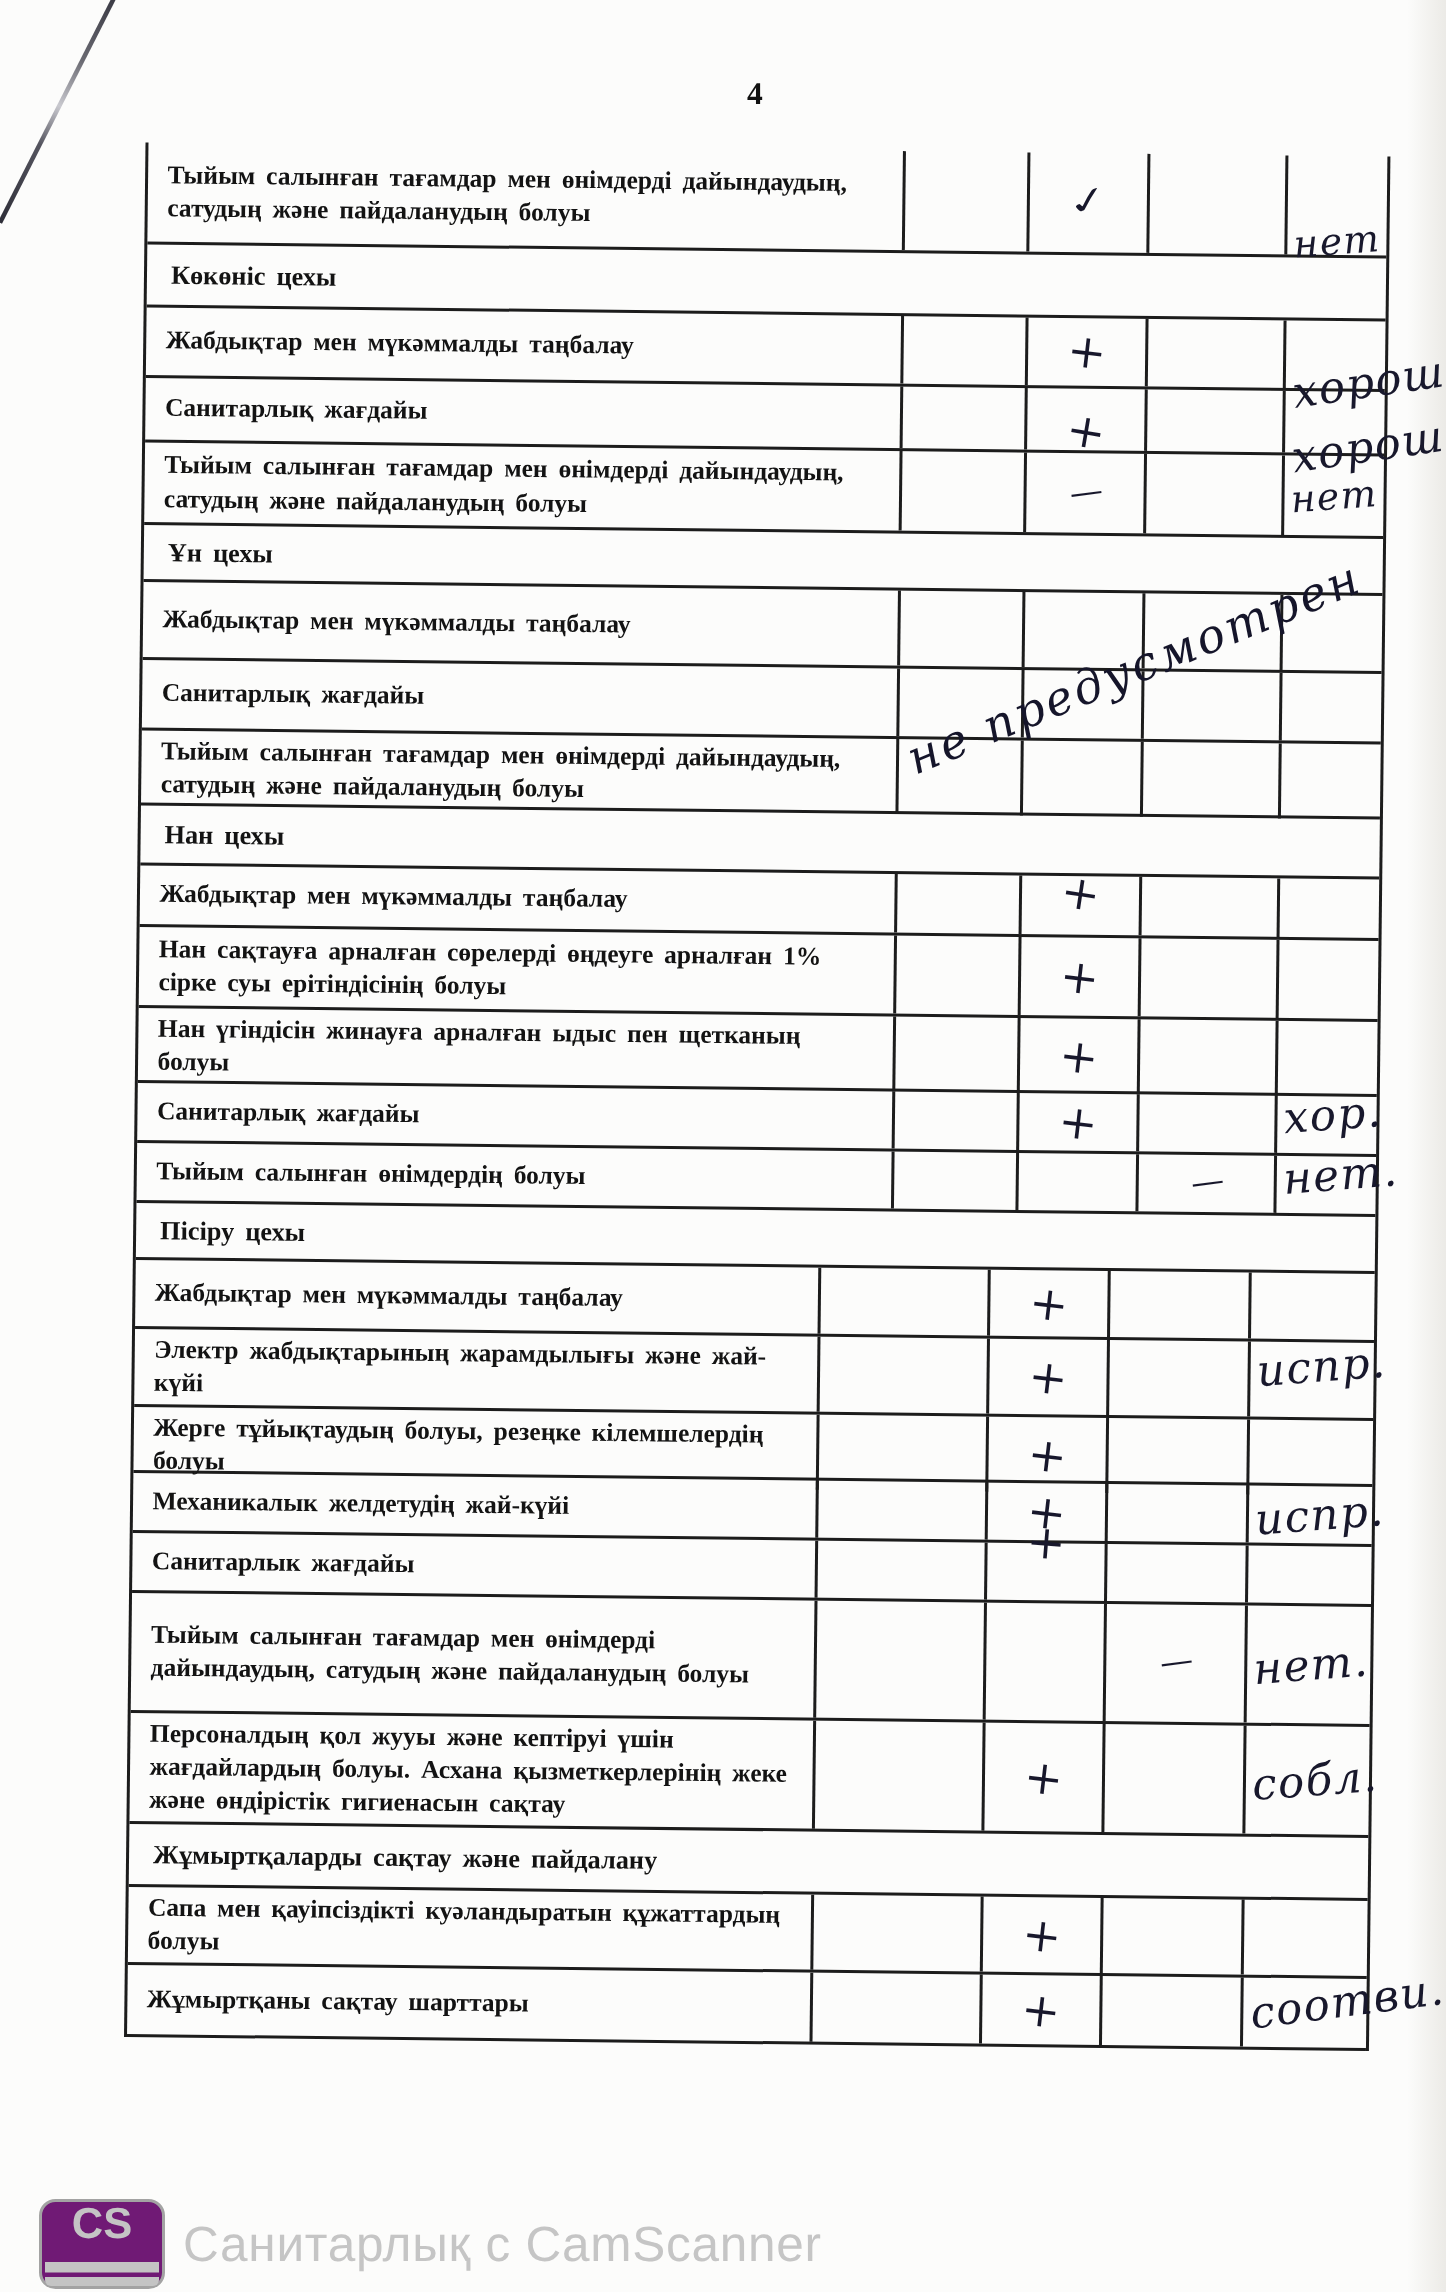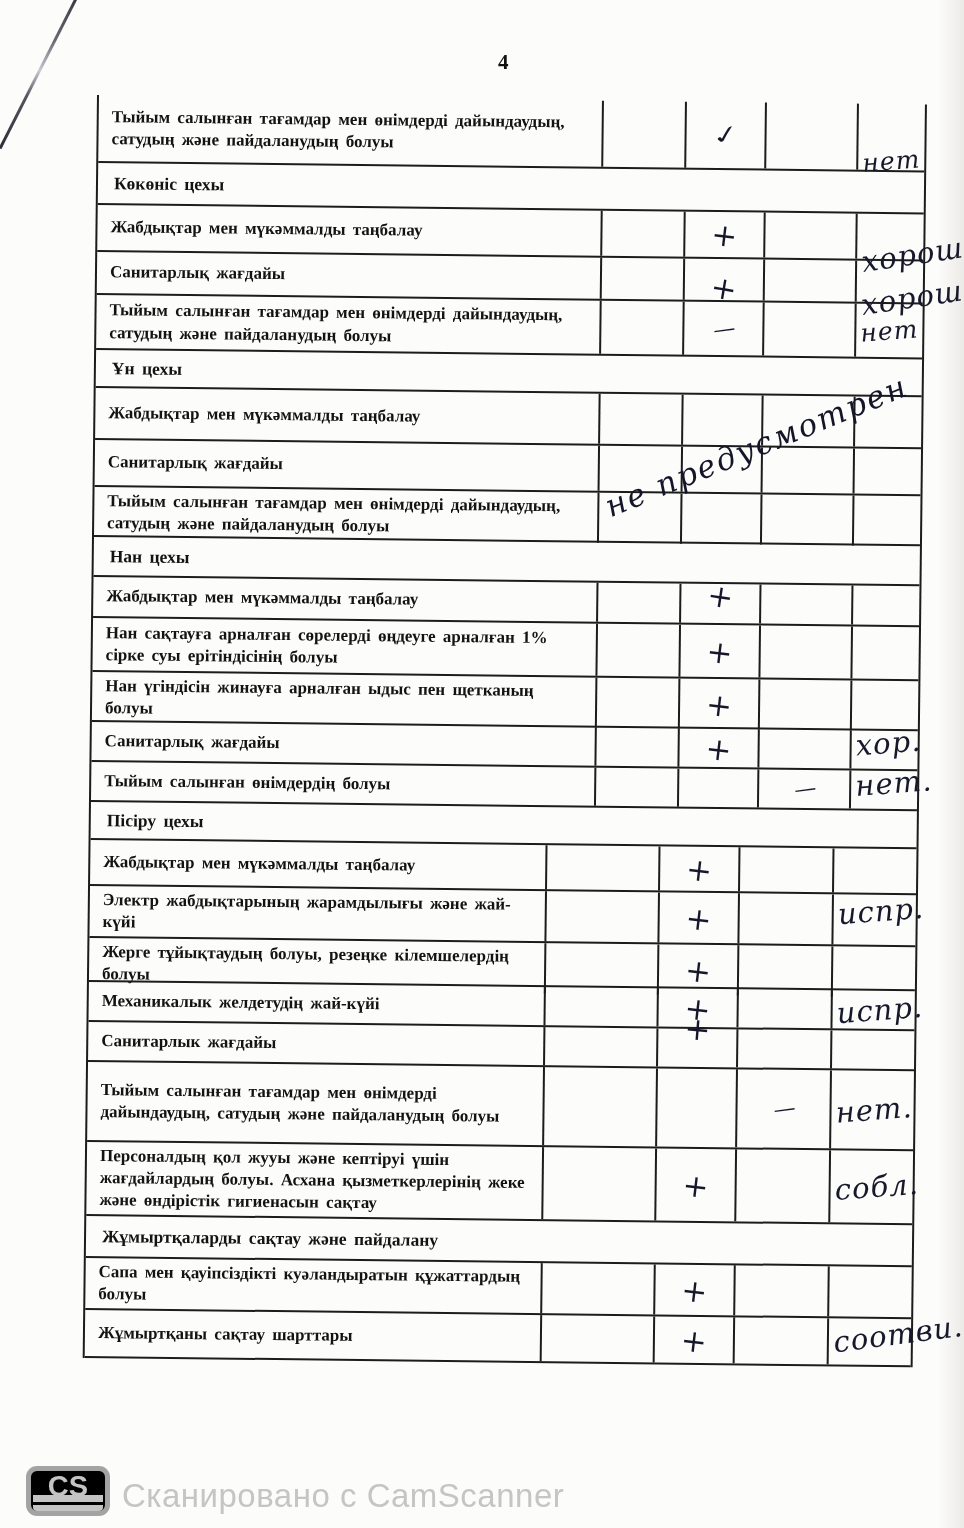--- a/index.html
+++ b/index.html
@@ -44,22 +44,22 @@
   .note.low{top:86%;}
   .note.hi{top:32%;}
   .note.rot{transform:translateY(-50%) rotate(-8deg);}
   .note.lowrot{top:86%;transform:translateY(-50%) rotate(-9deg);}
 
   .diag-note{position:absolute;left:505px;top:390px;z-index:5;
        font-family:"DejaVu Serif",serif;font-style:italic;font-size:31px;color:#15152a;
        letter-spacing:2px;white-space:nowrap;transform:rotate(-23deg);transform-origin:0 0;}
 
   
-  .cs-logo{position:absolute;left:26px;top:1466px;width:84px;height:50px;
-       border:5px solid #a3a3a3;border-radius:11px;background:#000000;box-sizing:border-box;}
+  .cs-logo{position:absolute;left:26px;top:1466px;width:84px;height:60px;
+       border:2px solid #a3a3a3;border-radius:11px;background:#701a75;box-sizing:border-box;}
   .cs-letters{position:absolute;top:-1px;left:0;right:0;text-align:center;
        font-family:"Liberation Sans",sans-serif;font-weight:700;font-size:29px;color:#c4c4c4;}
   .cs-slot{position:absolute;left:2px;right:2px;bottom:9px;height:7px;background:#c4c4c4;}
   .cs-slot2{position:absolute;left:2px;right:2px;bottom:0;height:6px;background:#c4c4c4;border-radius:0 0 4px 4px;}
   .cs-text{position:absolute;left:122px;top:1477px;
        font-family:"Liberation Sans",sans-serif;font-size:33px;color:#c5c5c5;letter-spacing:0.5px;}
 </style>
 </head>
 <body>
 
@@ -316,13 +316,13 @@
     </div>
 
   <div class="diag-note">не предусмотрен</div>
 </div>
 
 <div class="cs-logo">
   <span class="cs-letters">CS</span>
   <span class="cs-slot"></span>
   <span class="cs-slot2"></span>
 </div>
-<div class="cs-text">Сканировано с CamScanner</div>
+<div class="cs-text">Санитарлық с CamScanner</div>
 
 </body></html>

